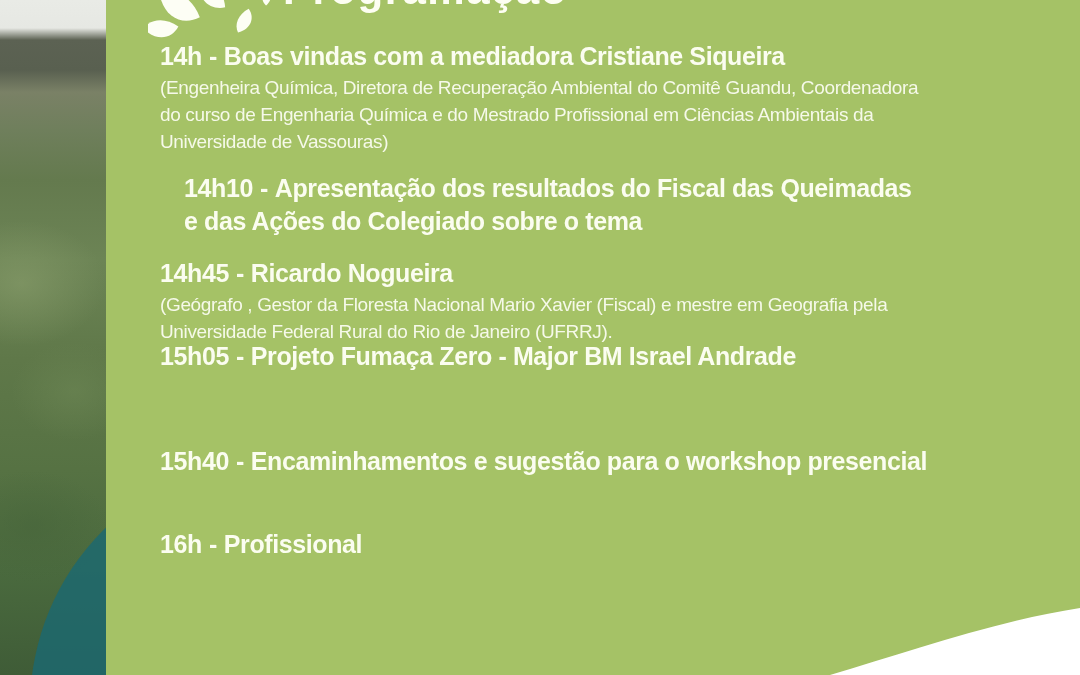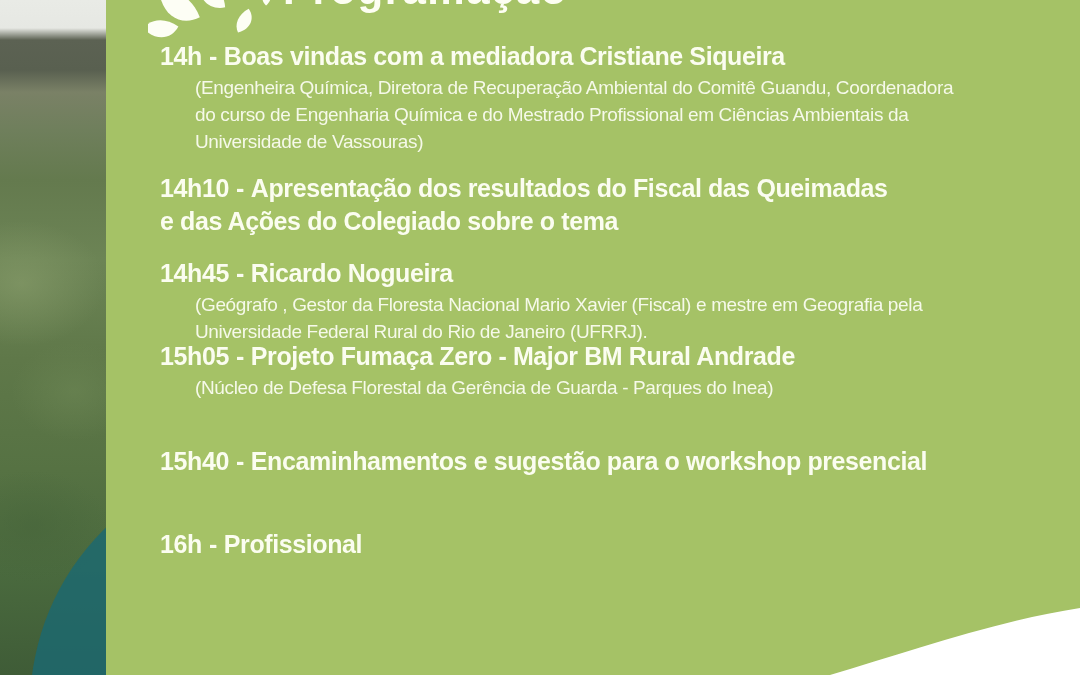--- a/index.html
+++ b/index.html
@@ -53,35 +53,35 @@
   
   .poster-title{
     position:absolute;left:177px;top:-31px;margin:0;
     font-size:42px;line-height:42px;font-weight:700;letter-spacing:1.5px;
     color:#fdfef2;white-space:nowrap;
   }
   
   .schedule{position:absolute;left:54px;right:20px;top:0;bottom:0;}
   .schedule-item{position:absolute;left:0;right:0;}
   .schedule-item:nth-child(1){top:40px;}
-  .schedule-item:nth-child(2){top:172px;}
+  .schedule-item:nth-child(2){top:172px;margin-left:24px;}
   .schedule-item:nth-child(3){top:257px;}
   .schedule-item:nth-child(4){top:340px;}
   .schedule-item:nth-child(5){top:445px;}
   .schedule-item:nth-child(6){top:528px;}
   .schedule-item:nth-child(7){top:586px;}
   .heading{
     font-size:25px;line-height:33px;font-weight:700;color:#fbfdf0;
     letter-spacing:-0.4px;
   }
   .heading .title{white-space:pre-line;}
   .heading .sep{margin:0 7px;font-weight:700;}
   .details{
     font-size:19px;line-height:27px;font-weight:400;color:rgba(250,252,240,.95);
-    letter-spacing:-0.35px;white-space:pre-line;margin-top:1px;margin-left:35px;
+    letter-spacing:-0.35px;white-space:pre-line;margin-top:1px;
   }
   
   .wave{position:absolute;left:810px;top:585px;width:270px;height:90px;z-index:3;}
 </style>
 </head>
 <body>
 
 <div class="photo photo-left"></div>
 <div class="photo photo-right"></div>
 <div class="houses"></div>
@@ -126,23 +126,22 @@
   <div class="schedule-item">
     <div class="heading">
       <span class="time">14h45</span><span class="sep">-</span><span class="title">Ricardo Nogueira</span>
     </div>
     <div class="details">(Geógrafo , Gestor da Floresta Nacional Mario Xavier (Fiscal) e mestre em Geografia pela
 Universidade Federal Rural do Rio de Janeiro (UFRRJ).</div>
   </div>
 
   <div class="schedule-item">
     <div class="heading">
-      <span class="time">15h05</span><span class="sep">-</span><span class="title">Projeto Fumaça Zero - Major BM Rural Andrade</span>
+      <span class="time">15h05</span><span class="sep">-</span><span class="title">Projeto Fumaça Zero - Major BM Israel Andrade</span>
     </div>
-    <div class="details">(Núcleo de Defesa Florestal da Gerência de Guarda - Parques do Inea)</div>
   </div>
 
   <div class="schedule-item">
     <div class="heading">
       <span class="time">15h40</span><span class="sep">-</span><span class="title">Encaminhamentos e sugestão para o workshop presencial</span>
     </div>
 
   </div>
 
   <div class="schedule-item">

